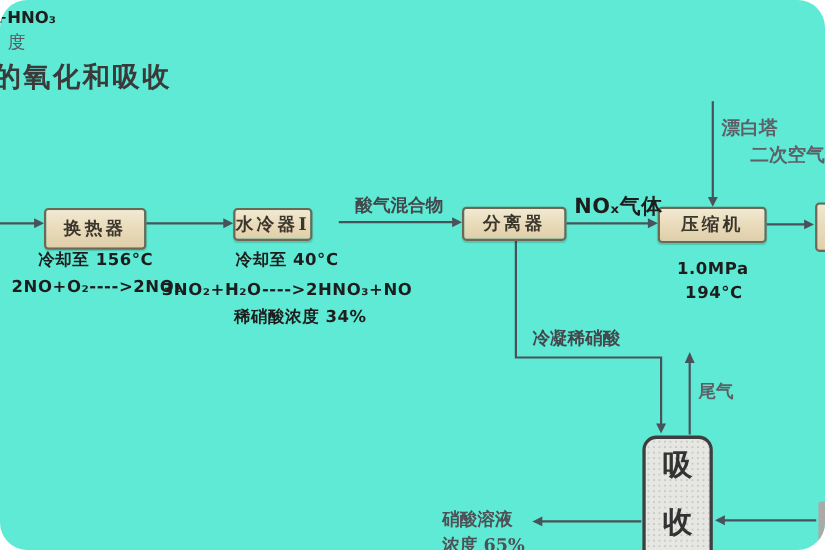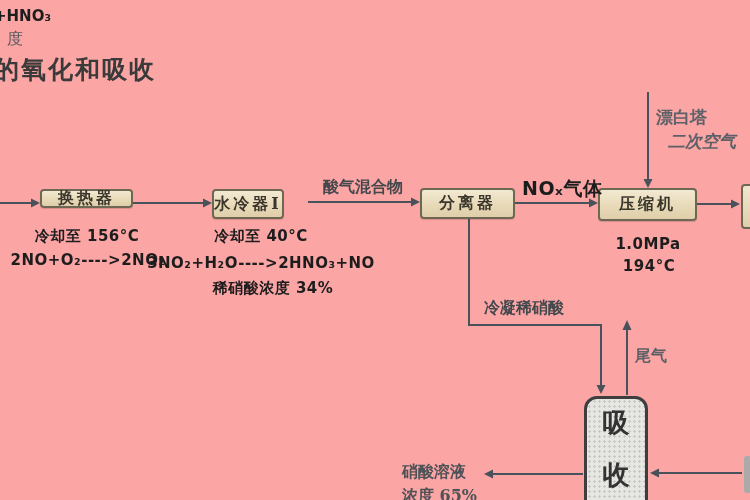--- a/index.html
+++ b/index.html
@@ -1,29 +1,29 @@
 <!DOCTYPE html>
 <html><head>
 <meta charset="utf-8">
 <style>
   html,body{margin:0;padding:0;background:#fff;}
   .canvas{
-    position:relative;width:750px;height:500px;background:#fca5a5;
-    overflow:hidden;font-family:"DejaVu Sans","Liberation Sans",sans-serif;
+    position:relative;width:750px;height:500px;background:#5eead4;
+    overflow:hidden;font-family:"DejaVu Sans","Liberation Sans",sans-serif;border-radius:25px;
   }
   .wires{position:absolute;left:0;top:0;width:750px;height:500px;}
   .pbox{
     position:absolute;display:flex;align-items:center;justify-content:center;
     background:linear-gradient(180deg,#f2e9d2 0%,#e8dab8 55%,#dfceaa 100%);
     border:2px solid #6e6753;border-radius:4px;box-sizing:border-box;
     font-weight:bold;font-size:16px;color:#3b362c;letter-spacing:3px;
     font-family:"DejaVu Serif","Liberation Serif",serif;
     box-shadow:0 1px 1px rgba(0,0,0,0.15);
   }
-  .box-heat{left:40px;top:189px;width:93px;height:19px;}
+  .box-heat{left:40px;top:189px;width:93px;height:38px;}
   .box-cool{left:212px;top:189px;width:72px;height:30px;}
   .box-sep{left:420px;top:188px;width:95px;height:31px;}
   .box-comp{left:598px;top:188px;width:99px;height:33px;}
   .partial-box-top{
     position:absolute;left:741px;top:184px;width:14px;height:45px;
     background:linear-gradient(180deg,#f0e7cf,#e0cfab);
     border:2px solid #6e6753;border-radius:4px;box-sizing:border-box;
   }
   .partial-box-bottom{
     position:absolute;left:744px;top:456px;width:10px;height:37px;
@@ -108,21 +108,21 @@
   <div class="lbl ctr formula" style="left:261px;top:228px;">冷却至 40°C</div>
   <div class="lbl ctr formula" style="left:261px;top:255px;">3NO₂+H₂O----&gt;2HNO₃+NO</div>
   <div class="lbl ctr formula" style="left:273px;top:280px;">稀硝酸浓度 34%</div>
 
   <div class="lbl ctr formula" style="left:648px;top:236px;">1.0MPa</div>
   <div class="lbl ctr formula" style="left:649px;top:258px;">194°C</div>
 
   <div class="lbl ctr darklbl cjk" style="left:363px;top:178px;">酸气混合物</div>
   <div class="lbl formula" style="left:522px;top:178px;font-size:19px;">NOₓ气体</div>
   <div class="lbl graylbl cjk" style="left:656px;top:108px;">漂白塔</div>
-  <div class="lbl graylbl cjk" style="left:668px;top:132px;font-style:italic;">二次空气</div>
+  <div class="lbl graylbl cjk" style="left:682px;top:132px;">二次空气</div>
   <div class="lbl darklbl cjk" style="left:484px;top:299px;">冷凝稀硝酸</div>
   <div class="lbl graylbl cjk" style="left:635px;top:347px;font-size:16px;">尾气</div>
   <div class="lbl darklbl cjk" style="left:402px;top:463px;color:#4e5257;">硝酸溶液</div>
   <div class="lbl darklbl cjk" style="left:402px;top:487px;color:#4e5257;">浓度 65%</div>
 
   <div class="tower">
     <span>吸</span>
     <span>收</span>
   </div>
 

